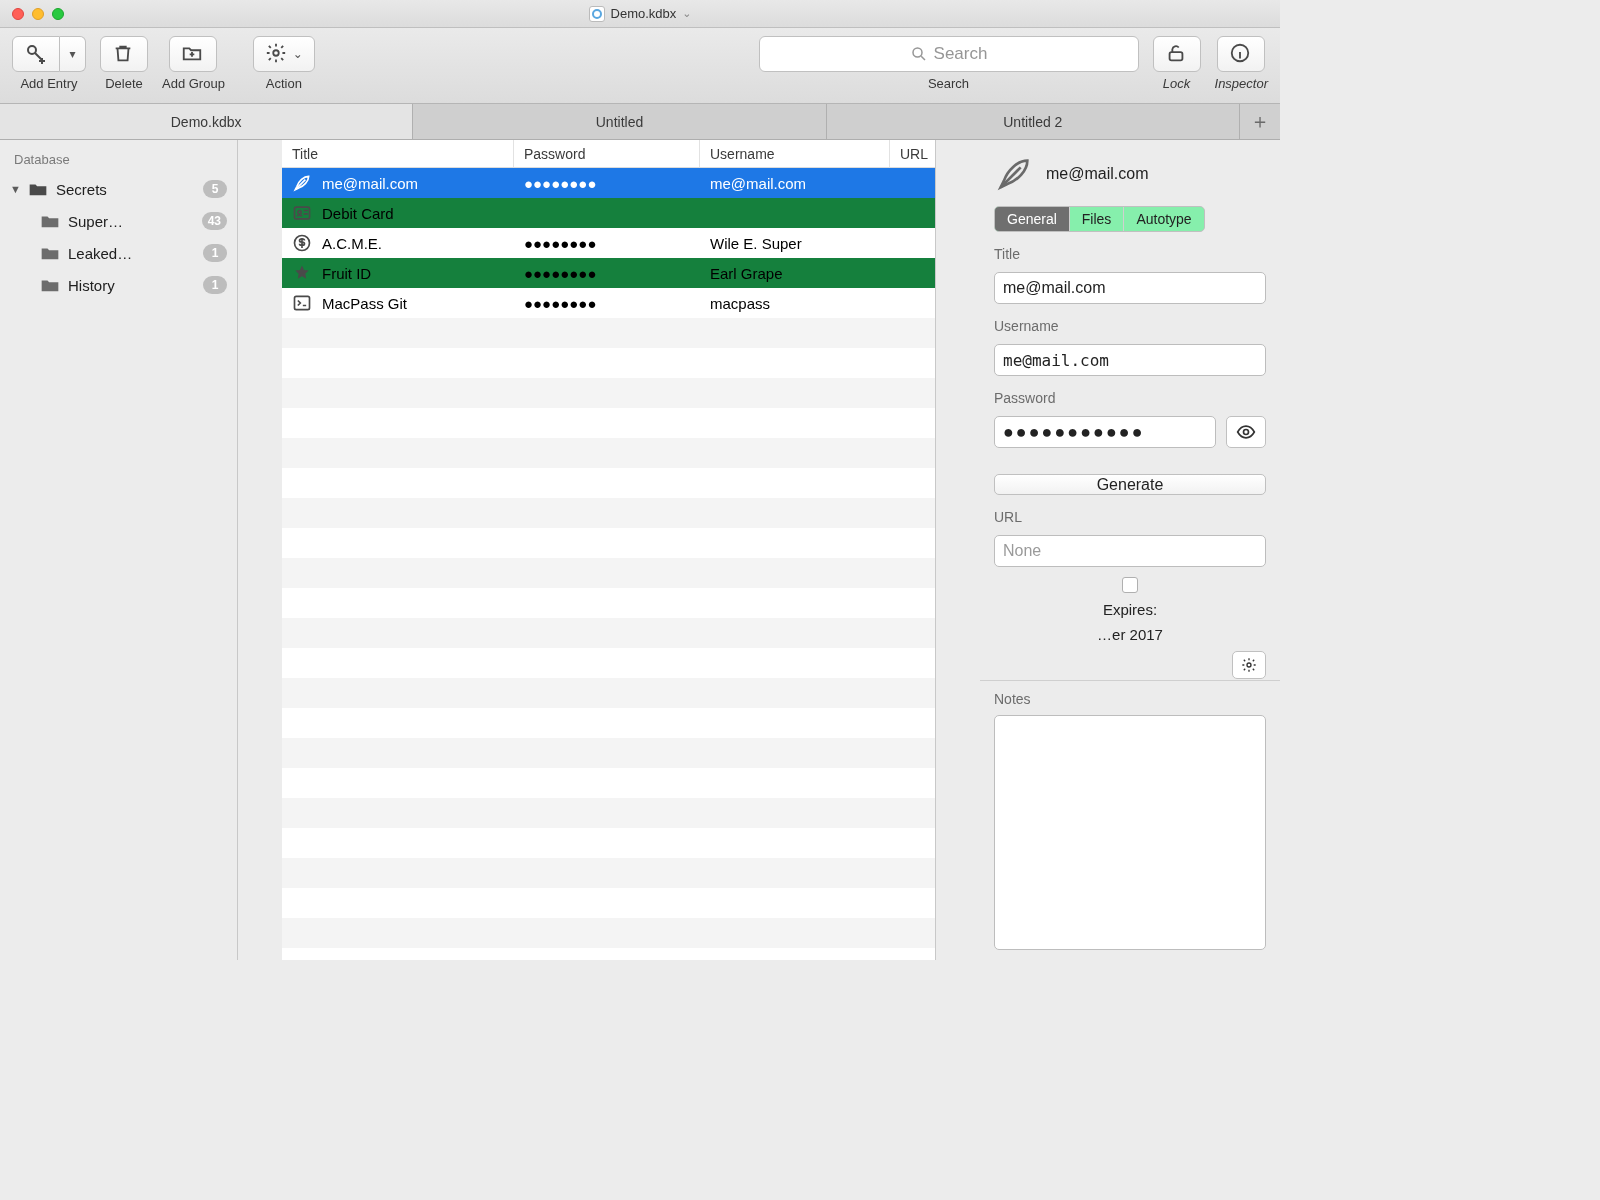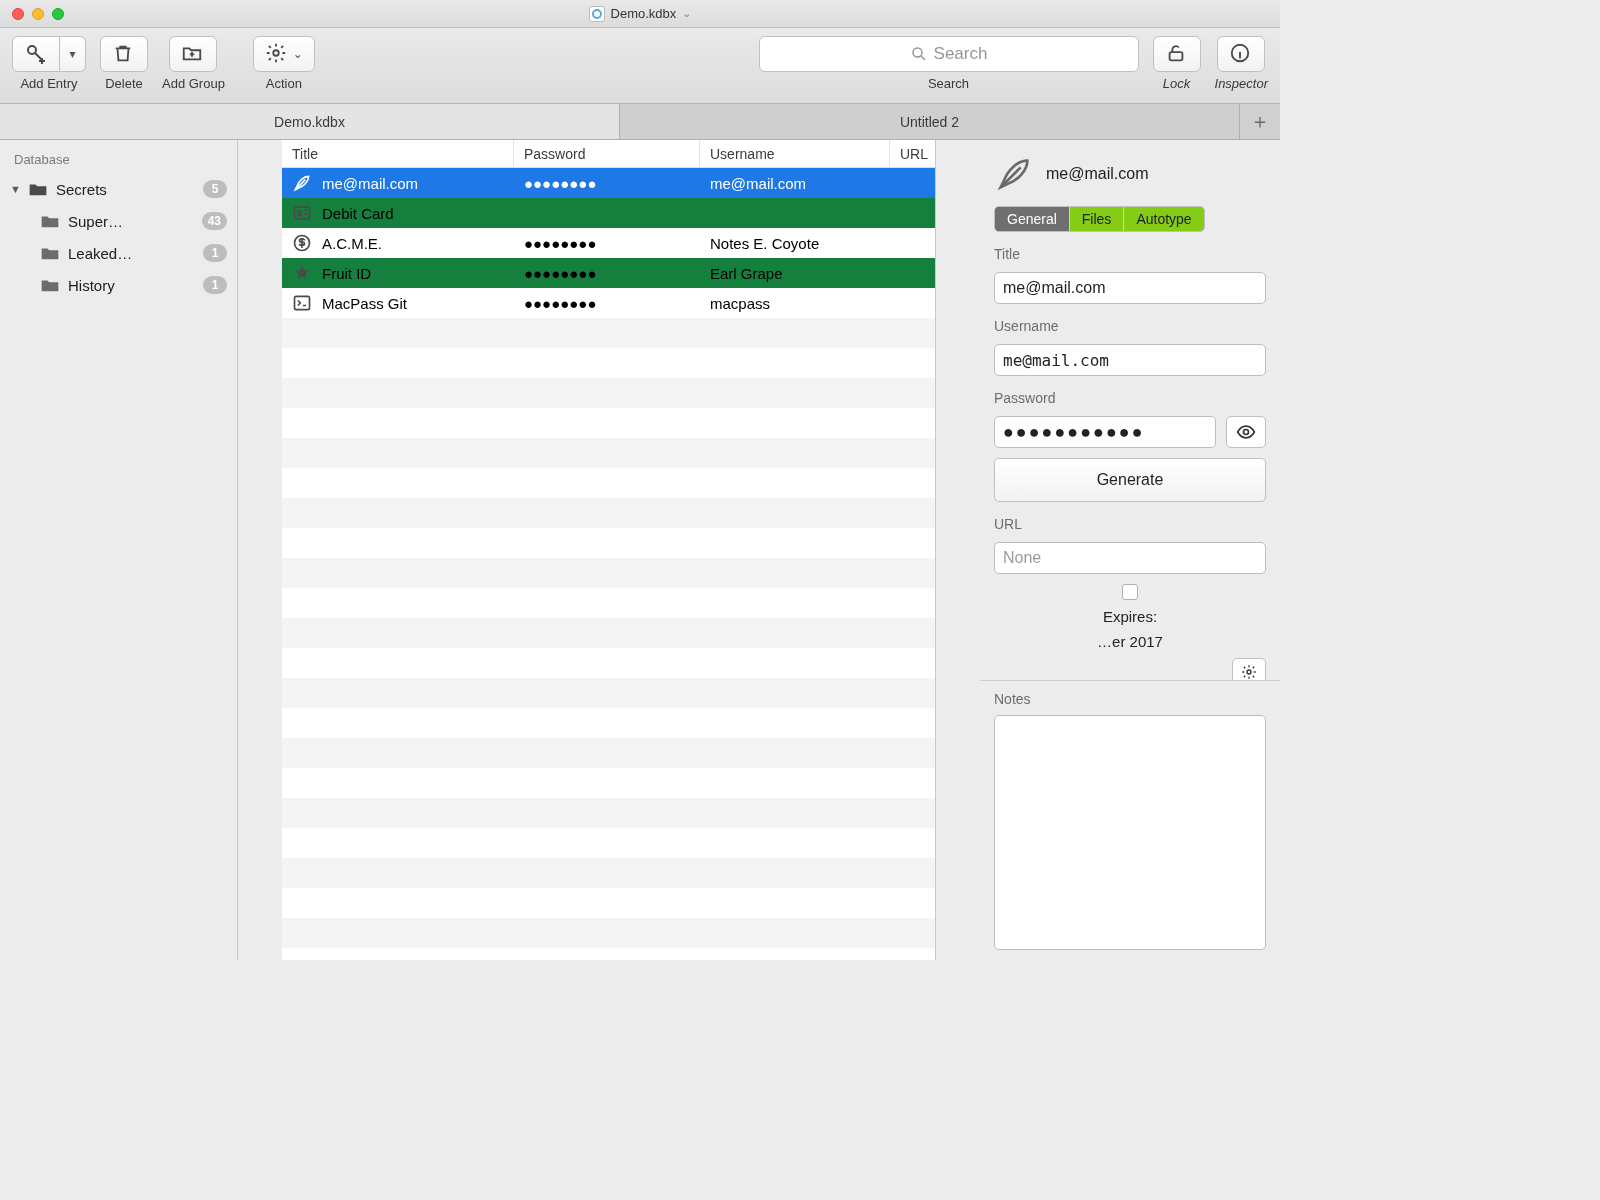--- a/index.html
+++ b/index.html
@@ -107,34 +107,34 @@
   .rowicon{width:20px;height:20px;display:flex;align-items:center;justify-content:center;color:#4a4a4a;}
   .row.selected .rowicon{color:#fff;}
   .empty-stripe{height:30px;}
   .empty-stripe.striped{background:#f4f4f4;}
 
   
   .inspector{width:300px;background:#ececec;display:flex;flex-direction:column;padding:12px 14px;gap:10px;position:relative;}
   .insp-head{display:flex;align-items:center;gap:12px;height:44px;}
   .insp-head .big-icon{width:40px;height:40px;color:#6a6a6a;}
   .insp-head .ttl{font-size:16px;color:#222;}
-  .seg{display:flex;border:1px solid #c0c0c0;border-radius:5px;overflow:hidden;background:#84cc16;align-self:flex-start;}
+  .seg{display:flex;border:1px solid #c0c0c0;border-radius:5px;overflow:hidden;background:#86efac;align-self:flex-start;}
   .seg .s{padding:4px 12px;font-size:14px;color:#222;border-right:1px solid #d0d0d0;}
   .seg .s:last-child{border-right:none;}
   .seg .s.active{background:#6f6f6f;color:#fff;}
   .lbl{font-size:14px;color:#6c6c6c;margin-top:4px;}
   .field{
     height:32px;background:#fff;border:1px solid #bdbdbd;border-radius:5px;
     padding:0 8px;font-size:16px;display:flex;align-items:center;color:#222;
   }
   .field.mono{font-family:ui-monospace,Menlo,monospace;}
   .pw-row{display:flex;gap:10px;align-items:center;}
   .pw-row .field{flex:1;letter-spacing:2px;font-size:18px;}
   .reveal{width:40px;height:32px;background:#fff;border:1px solid #c0c0c0;border-radius:5px;display:flex;align-items:center;justify-content:center;color:#333;}
-  .genbtn{height:44px;background:linear-gradient(#ffffff,#f2f2f2);border:1px solid #c0c0c0;border-radius:5px;text-align:left;display:flex;align-items:center;justify-content:center;font-size:16px;color:#222;}
+  .genbtn{height:21px;background:linear-gradient(#ffffff,#f2f2f2);border:1px solid #c0c0c0;border-radius:5px;text-align:left;display:flex;align-items:center;justify-content:center;font-size:16px;color:#222;margin-top:16px;}
   .url-field{color:#9a9a9a;}
   .exp-row{display:flex;align-items:center;gap:8px;font-size:15px;color:#222;overflow:hidden;flex-direction:column;}
   .chk{width:16px;height:16px;background:#fff;border:1px solid #b0b0b0;border-radius:3px;}
   .gearbtn{margin-left:auto;width:34px;height:28px;background:#fff;border:1px solid #c0c0c0;border-radius:5px;display:flex;align-items:center;justify-content:center;color:#333;}
   .notes-sec{position:absolute;left:0;right:0;bottom:0;top:540px;background:#ececec;border-top:1px solid #cfcfcf;padding:10px 14px;display:flex;flex-direction:column;gap:8px;}
   .notes-box{flex:1;background:#fff;border:1px solid #bdbdbd;border-radius:5px;}
 
   
   svg{display:block;}
 </style>
@@ -245,20 +245,23 @@
         </span>
       </div>
       <div class="tb-label">Inspector</div>
     </div>
   </div>
 </div>
 
 <div class="tabbar">
   <div class="doctab active">
       <span>Demo.kdbx</span>
+    </div>
+  <div class="doctab">
+      <span>Untitled</span>
     </div>
   <div class="doctab">
       <span>Untitled 2</span>
     </div>
   <div class="addtab">＋</div>
 </div>
 
 <div class="main">
 
   <div class="sidebar">
@@ -364,21 +367,21 @@
                 <circle cx="12" cy="12" r="9"></circle>
                 <path d="M12 6v12M15 9c0-1.5-1.5-2-3-2s-3 .5-3 2 1.5 2 3 2 3 .5 3 2-1.5 2-3 2-3-.5-3-2"></path>
               </svg>
             </span>
             <span>A.C.M.E.</span>
           </div>
           <div class="cell colB">
             <span>●●●●●●●●</span>
           </div>
           <div class="cell colC">
-            <span>Notes E. Coyote</span>
+            <span>Wile E. Super</span>
           </div>
           <div class="cell colD"></div>
         </div>
         <div class="row striped">
           <div class="cell colA">
             <span class="rowicon">
               <svg viewBox="0 0 24 24" width="20" height="20" fill="#4a4a4a">
                 <path d="M12 3l2.5 5.5L20 9l-4 4 1 6-5-3-5 3 1-6-4-4 5.5-.5z"></path>
               </svg>
             </span>

